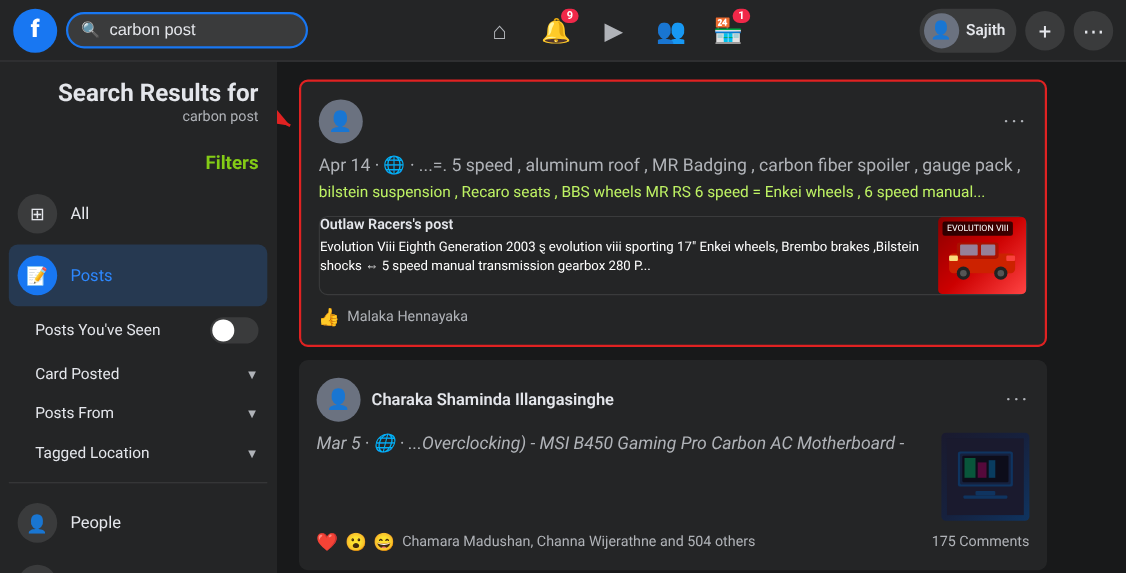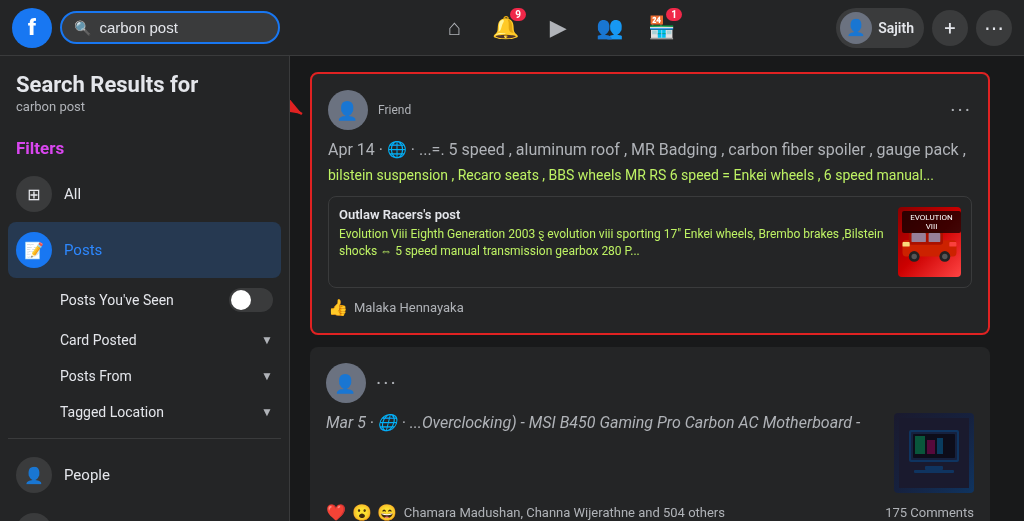--- a/index.html
+++ b/index.html
@@ -112,42 +112,43 @@
 
     
     .body-layout {
       display: flex;
       flex: 1;
       overflow: hidden;
     }
 
     
     .sidebar {
-      width: 290px;
+      width: 252px;
       flex-shrink: 0;
       background: #242526;
       padding: 16px 8px;
       overflow-y: auto;
       border-right: 1px solid #3a3b3c;
+      text-align: right;
     }
     .search-results-title {
       font-size: 22px;
       font-weight: 700;
       color: #e4e6eb;
       padding: 0 8px 2px;
     }
     .search-query {
       font-size: 13px;
       color: #b0b3b8;
       padding: 0 8px 16px;
     }
     .filters-title {
       font-size: 17px;
       font-weight: 700;
-      color: #d946ef;
+      color: #84cc16;
       padding: 8px 8px 8px;
     }
     .sidebar-item {
       display: flex;
       align-items: center;
       gap: 12px;
       padding: 10px 8px;
       border-radius: 8px;
       cursor: pointer;
       font-size: 15px;
@@ -175,21 +176,20 @@
     }
     .sidebar-sub-item {
       display: flex;
       align-items: center;
       justify-content: space-between;
       padding: 10px 8px;
       border-radius: 8px;
       cursor: pointer;
       font-size: 14px;
       color: #e4e6eb;
-      margin-left: 28px;
     }
     .toggle-switch {
       width: 44px; height: 24px;
       background: #3a3b3c;
       border-radius: 12px;
       position: relative;
       cursor: pointer;
     }
     .toggle-switch::after {
       content: '';
@@ -252,30 +252,29 @@
     }
     .post-text {
       font-size: 14px;
       color: #bef264;
       line-height: 1.5;
       margin-bottom: 10px;
     }
     .shared-post {
       border: 1px solid #3a3b3c;
       border-radius: 8px;
-      padding: 10px;
       display: flex;
       gap: 10px;
       margin-bottom: 10px;
     }
     .shared-post-text { flex: 1; }
     .shared-post-title { font-size: 13px; font-weight: 600; color: #e4e6eb; margin-bottom: 4px; }
-    .shared-post-desc { font-size: 12px; color: #bef264; line-height: 1.4; }
+    .shared-post-desc { font-size: 12px; color: #ffffff; line-height: 1.4; }
     .shared-post-img {
-      width: 63px; height: 70px;
+      width: 80px; height: 70px;
       background: linear-gradient(135deg, #c0392b, #e74c3c);
       border-radius: 4px;
       flex-shrink: 0;
       display: flex; align-items: center; justify-content: center;
       font-size: 10px;
       color: white;
       text-align: center;
       position: relative;
       overflow: hidden;
     }
@@ -425,21 +424,20 @@
           <marker id="arrowhead" markerWidth="8" markerHeight="6" refX="8" refY="3" orient="auto">
             <polygon points="0 0, 8 3, 0 6" fill="#e02222"></polygon>
           </marker>
         </defs>
         <path d="M10,10 C10,10 50,10 85,30" stroke="#e02222" stroke-width="2.5" fill="none" marker-end="url(#arrowhead)"></path>
       </svg>
 
       <div class="post-header">
         <div class="post-avatar">👤</div>
         <div class="post-user-info">
-          <div class="post-subtitle">Friend</div>
         </div>
         <div class="post-menu">···</div>
       </div>
 
       <div class="post-date-line">Apr 14 · 🌐 · ...=. 5 speed , aluminum roof , MR Badging , carbon fiber spoiler , gauge pack ,</div>
       <div class="post-text">bilstein suspension , Recaro seats , BBS wheels MR RS 6 speed = Enkei wheels , 6 speed manual...</div>
 
       <div class="shared-post">
         <div class="shared-post-text">
           <div class="shared-post-title">Outlaw Racers's post</div>
@@ -466,20 +464,23 @@
 
       <div class="post-reactions">
         <span class="reaction-emoji">👍</span>
         <span>Malaka Hennayaka</span>
       </div>
     </div>
 
     <div class="post-card">
       <div class="post-header">
         <div class="post-avatar">👤</div>
+        <div class="post-user-info">
+          <div class="post-username">Charaka Shaminda Illangasinghe</div>
+        </div>
         <div class="post-menu">···</div>
       </div>
 
       <div class="post2-content">
         <div style="flex:1;font-style:italic;">
           <div class="post-date-line">Mar 5 · 🌐 · ...Overclocking) - MSI B450 Gaming Pro Carbon AC Motherboard -</div>
         </div>
         <div class="post2-img">
           <svg width="70" height="70" viewBox="0 0 70 70">
             <rect width="70" height="70" fill="#1a1a2e"></rect>

